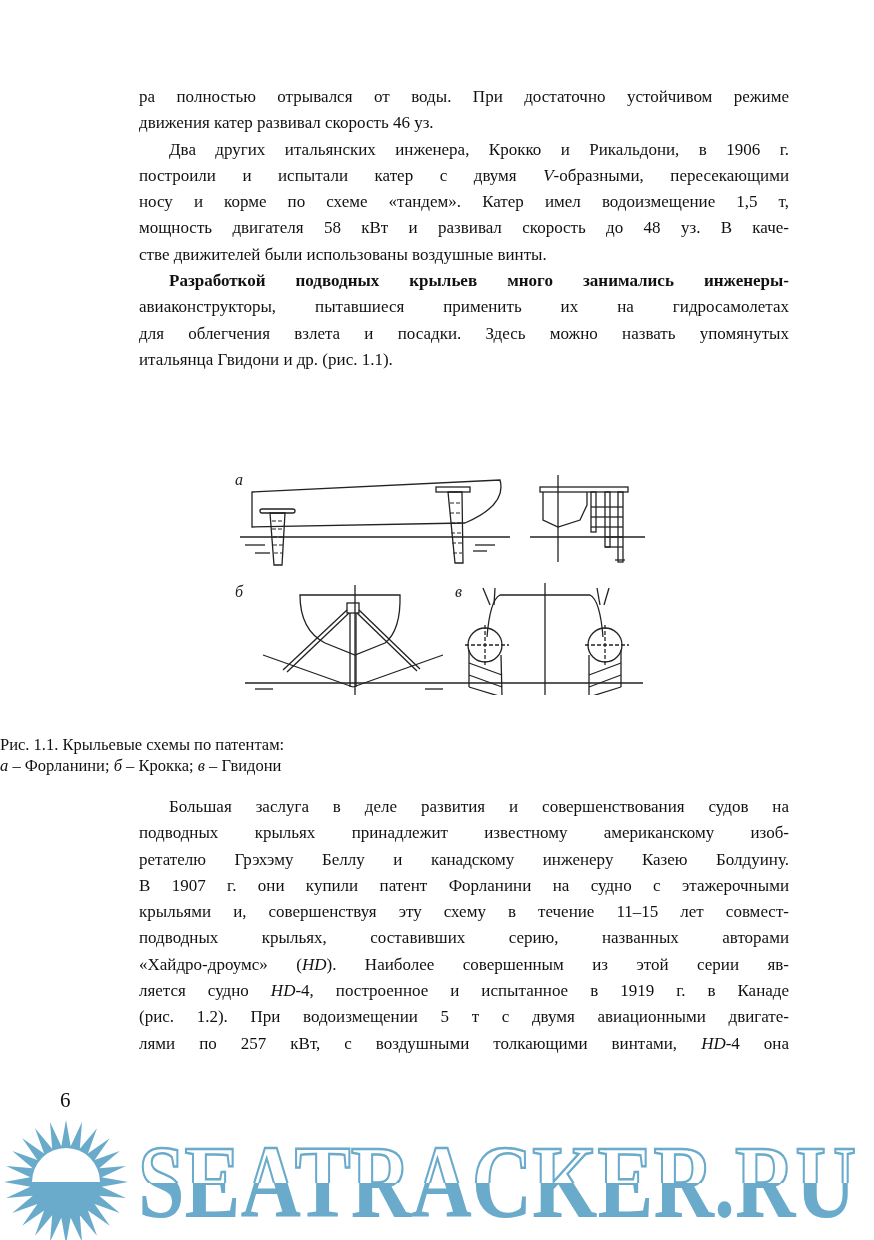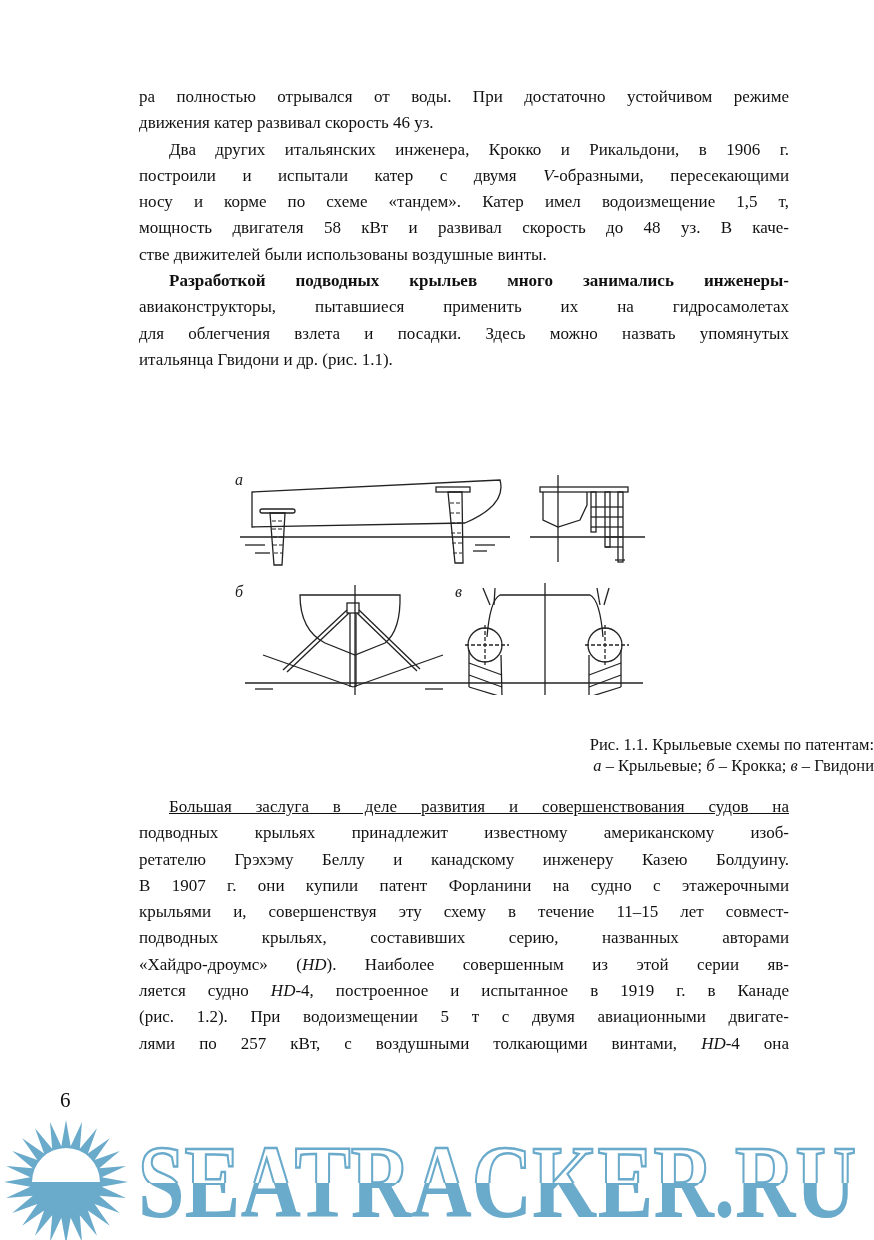--- a/index.html
+++ b/index.html
@@ -10,21 +10,21 @@
     color: #111; text-align: justify;
   }
   .page-text p { margin: 0; }
   #block1 { top: 84px; }
   #block2 { top: 794px; }
   .page-text p span.line { display: block; text-align: justify; text-align-last: justify; }
   .page-text p span.line.last { text-align-last: left; }
   .page-text i { font-style: italic; }
   #figure { position: absolute; left: 225px; top: 465px; width: 420px; height: 230px; }
   #caption {
-    position: absolute; left: 0; width: 874px; top: 734px; text-align: right;
+    position: absolute; left: 0; width: 874px; top: 734px; text-align: left;
     font-family: "Liberation Serif", serif; font-size: 16.5px; line-height: 21px; color: #111;
   }
   #caption i { font-style: italic; }
   #page-number {
     position: absolute; left: 60px; top: 1088px;
     font-family: "Liberation Serif", serif; font-size: 21px; color: #111;
   }
   #logo { position: absolute; left: 0; top: 1120px; width: 874px; height: 120px; }
   #logo-text {
     position: absolute; left: 138px; top: 1133px; width: 720px; height: 90px;
@@ -138,27 +138,27 @@
     </g>
   </g>
   <text x="10" y="20" font-family="Liberation Serif, serif" font-style="italic" font-size="16" fill="#222">а</text>
   <text x="10" y="132" font-family="Liberation Serif, serif" font-style="italic" font-size="16" fill="#222">б</text>
   <text x="230" y="132" font-family="Liberation Serif, serif" font-style="italic" font-size="16" fill="#222">в</text>
 </svg>
 
 <div id="caption">
   <div>Рис. 1.1. Крыльевые схемы по патентам:</div>
   <div>
-    <i>а</i><span> – Крыльевые; </span><i>б</i><span> – Крокка; </span><i>в</i><span> – Гвидони</span>
+    <i>а</i><span> – Форланини; </span><i>б</i><span> – Крокка; </span><i>в</i><span> – Гвидони</span>
   </div>
 </div>
 
 <div id="block2" class="page-text">
     <p>
-      <span class="line" style="text-indent: 30px; text-decoration: underline;">Большая заслуга в деле развития и совершенствования судов на</span>
+      <span class="line" style="text-indent: 30px;">Большая заслуга в деле развития и совершенствования судов на</span>
       <span class="line">подводных крыльях принадлежит известному американскому изоб-</span>
       <span class="line">ретателю Грэхэму Беллу и канадскому инженеру Казею Болдуину.</span>
       <span class="line">В 1907 г. они купили патент Форланини на судно с этажерочными</span>
       <span class="line">крыльями и, совершенствуя эту схему в течение 11–15 лет совмест-</span>
       <span class="line">подводных крыльях, составивших серию, названных авторами</span>
       <span class="line">«Хайдро-дроумс» (<i>HD</i>). Наиболее совершенным из этой серии яв-</span>
       <span class="line">ляется судно <i>HD</i>-4, построенное и испытанное в 1919 г. в Канаде</span>
       <span class="line">(рис. 1.2). При водоизмещении 5 т с двумя авиационными двигате-</span>
       <span class="line">лями по 257 кВт, с воздушными толкающими винтами, <i>HD</i>-4 она</span>
     </p>

